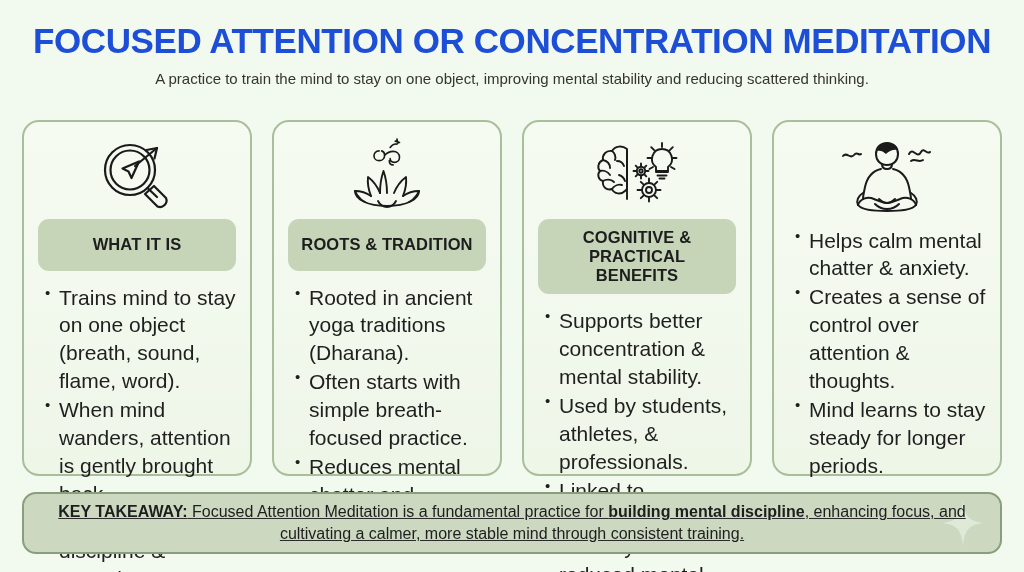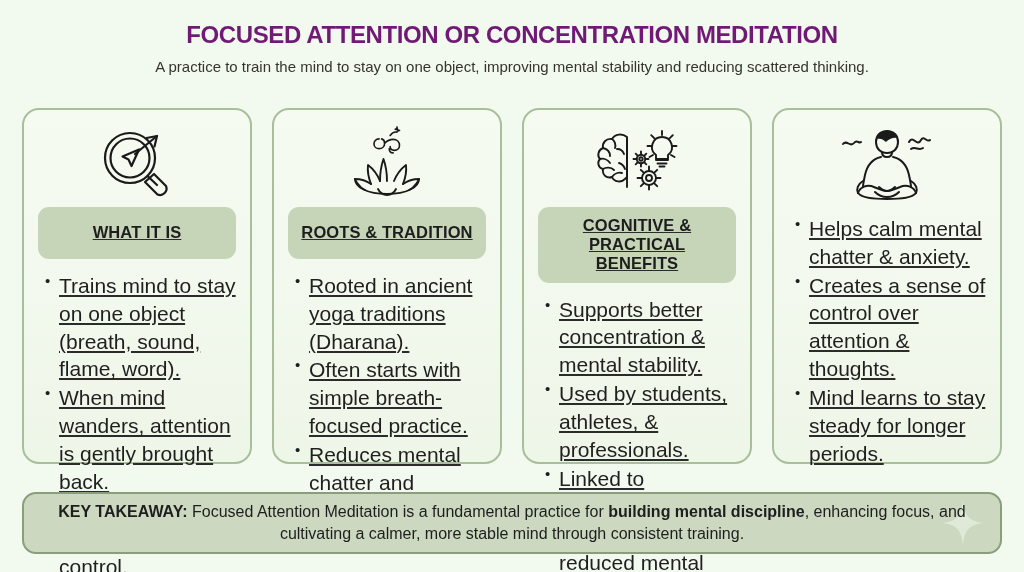--- a/index.html
+++ b/index.html
@@ -16,44 +16,43 @@
     color: #2b2b2b;
     position: relative;
   }
 
   
   .header {
     padding: 22px 24px 0 24px;
     text-align: center;
   }
   .page-title {
-    font-size: 24px;
+    font-size: 35px;
     font-weight: bold;
     letter-spacing: -0.4px;
-    color: #701a75;
+    color: #1d4ed8;
     line-height: 1.08;
     white-space: nowrap;
   }
   .page-subtitle {
     margin-top: 10px;
     font-size: 15px;
     font-weight: 400;
     color: #35352f;
     line-height: 1.25;
     white-space: nowrap;
   }
 
   
   .cards {
     margin-top: 19px;
     padding: 12px 22px;
     display: flex;
     gap: 20px;
     align-items: stretch;
-    text-decoration: underline;
   }
   .card {
     flex: 1 1 0;
     min-width: 0;
     background: linear-gradient(180deg, #f6fbf2 0%, #eef6e8 100%);
     border: 2px solid #a9bf9b;
     border-radius: 17px;
     padding: 14px 10px 14px 10px;
     display: flex;
     flex-direction: column;
@@ -121,20 +120,21 @@
     height: 62px;
     background: #ccd9c0;
     border: 2px solid #8a9e7b;
     border-radius: 14px;
     display: flex;
     align-items: center;
     justify-content: center;
     text-align: center;
     padding: 4px 26px;
     overflow: hidden;
+    text-decoration: underline;
   }
   .takeaway-text {
     font-size: 16px;
     line-height: 1.35;
     color: #1e1e1e;
     position: relative;
     z-index: 2;
   }
   .takeaway-text b { font-weight: bold; }
   .sparkle {

